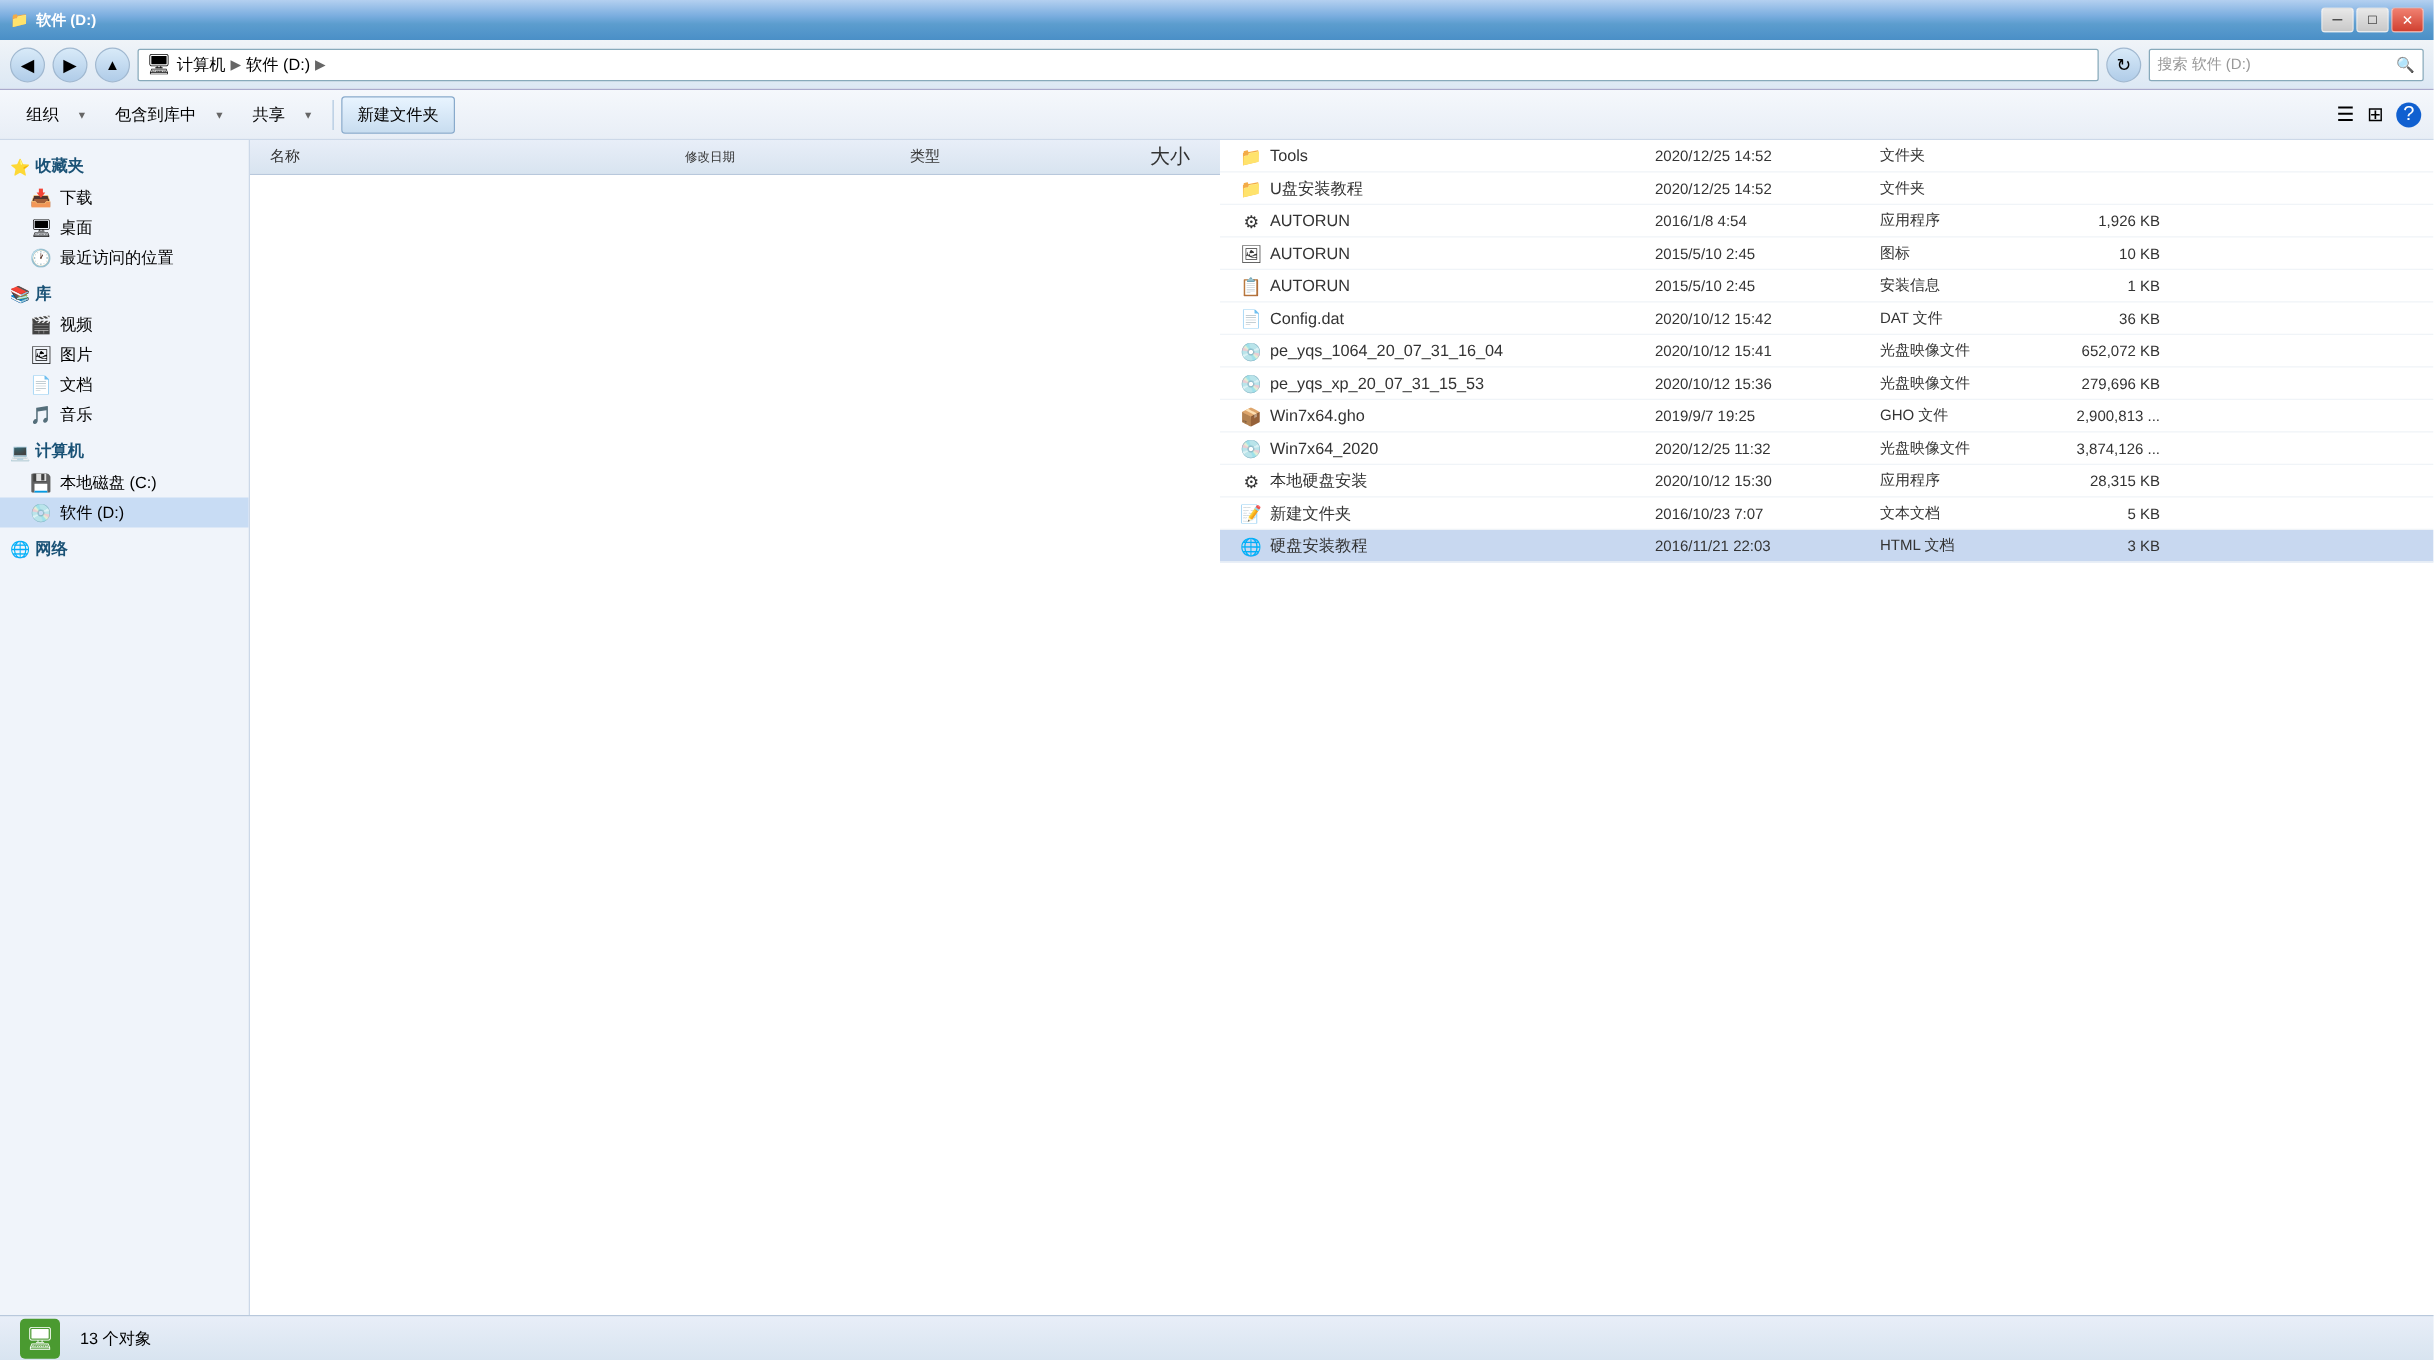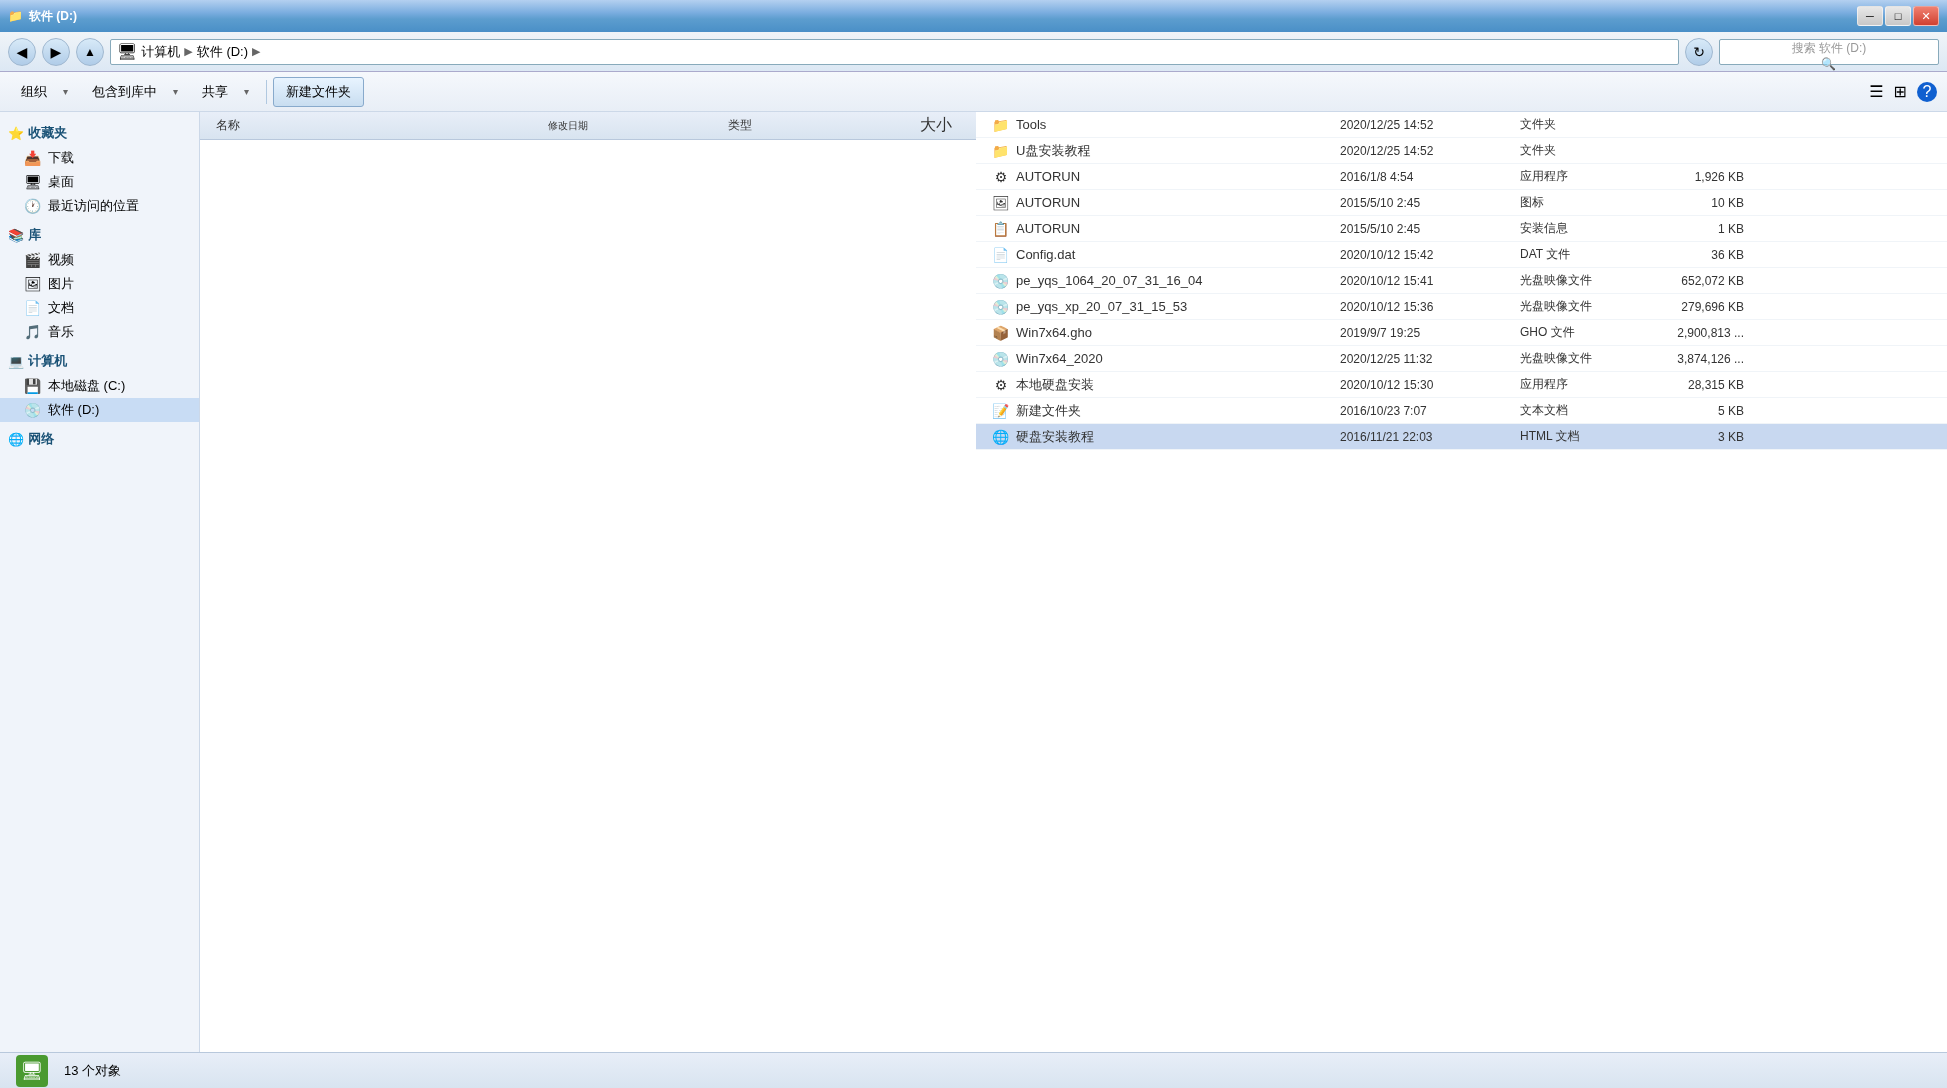--- a/index.html
+++ b/index.html
@@ -89,21 +89,20 @@
       width: 220px;
       height: 26px;
       border: 1px solid #8ab;
       background: #fff;
       border-radius: 2px;
       display: flex;
       align-items: center;
       padding: 0 6px;
       font-size: 12px;
       color: #999;
-      flex-direction: column;
     }
 
     
     .toolbar {
       background: linear-gradient(to bottom, #f5f8fc, #e8eef6);
       height: 40px;
       display: flex;
       align-items: center;
       padding: 0 10px;
       gap: 2px;
@@ -197,21 +196,21 @@
       border-bottom: 1px solid #f0f4f8;
       cursor: pointer;
     }
     .file-row.selected { background: #c8d8f0; }
     .file-row .col-name {
       display: flex;
       align-items: center;
       gap: 6px;
       font-size: 13px;
     }
-    .file-row .col-date { font-size: 12px; color: #333; margin-left: 16px; }
+    .file-row .col-date { font-size: 12px; color: #333; }
     .file-row .col-type { font-size: 12px; color: #333; }
     .file-row .col-size { font-size: 12px; color: #333; text-align: right; padding-right: 16px; }
     .file-icon { width: 18px; height: 18px; display: inline-flex; align-items: center; justify-content: center; font-size: 14px; }
 
     
     .status-bar {
       height: 36px;
       background: linear-gradient(to bottom, #e8eef8, #d8e4f0);
       border-top: 1px solid #b8c8dc;
       display: flex;

